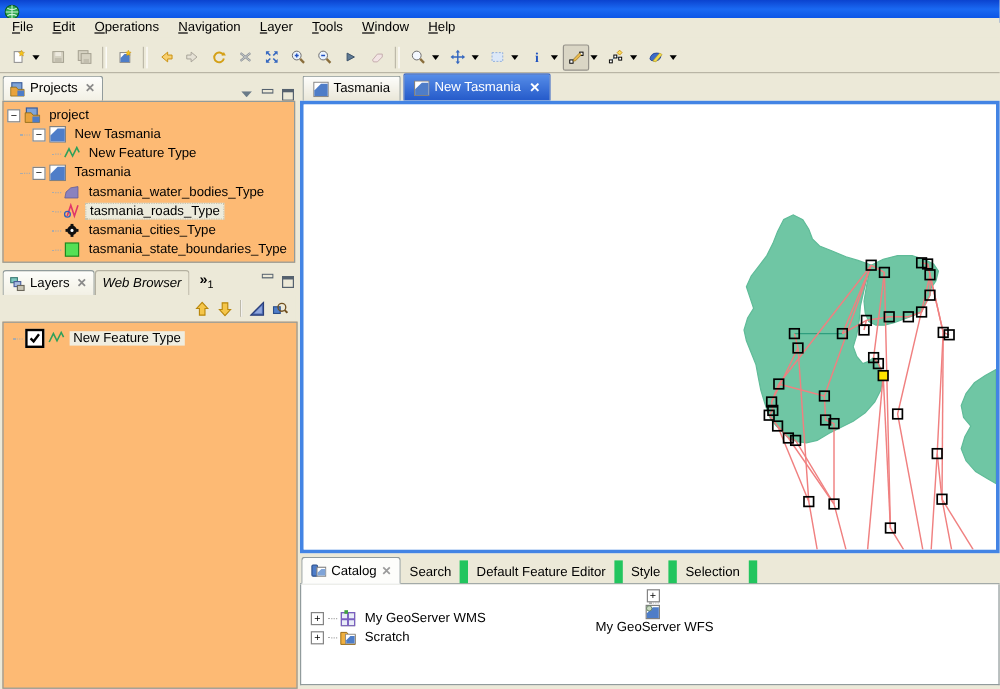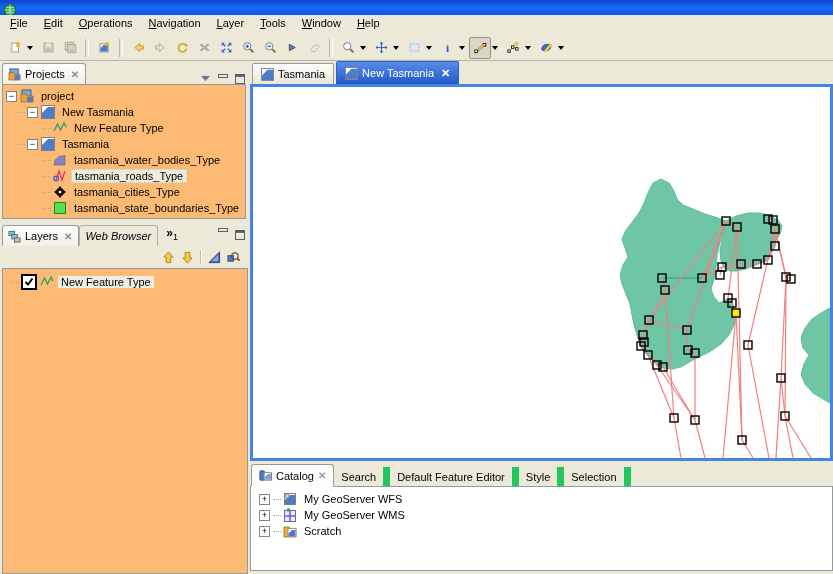--- a/index.html
+++ b/index.html
@@ -521,21 +521,21 @@
       </div>
     <div class="cat-tab idle">
         <span>Style</span>
       </div>
     <div class="cat-tab idle">
         <span>Selection</span>
       </div>
   </div>
 
   <div class="cat-content">
-    <div class="trow" style="padding-left:8px;">
+    <div class="trow" style="padding-left:8px;flex-direction:column;">
       <span class="expander plus"></span>
         <span class="stub"></span>
       <svg class="ticon" viewBox="0 0 14 14">
         <rect x="1.5" y="1.5" width="11" height="11" fill="#fff" stroke="#808080"></rect>
         <polygon points="2,12 12,12 12,3 7,3 2,8" fill="#4E7DC8"></polygon>
         <circle cx="4" cy="4" r="2.2" fill="#C8D8C0" stroke="#5A7A5A" stroke-width=".7"></circle>
       </svg>
       <span class="tlabel">My GeoServer WFS</span>
     </div>
     <div class="trow" style="padding-left:8px;">

